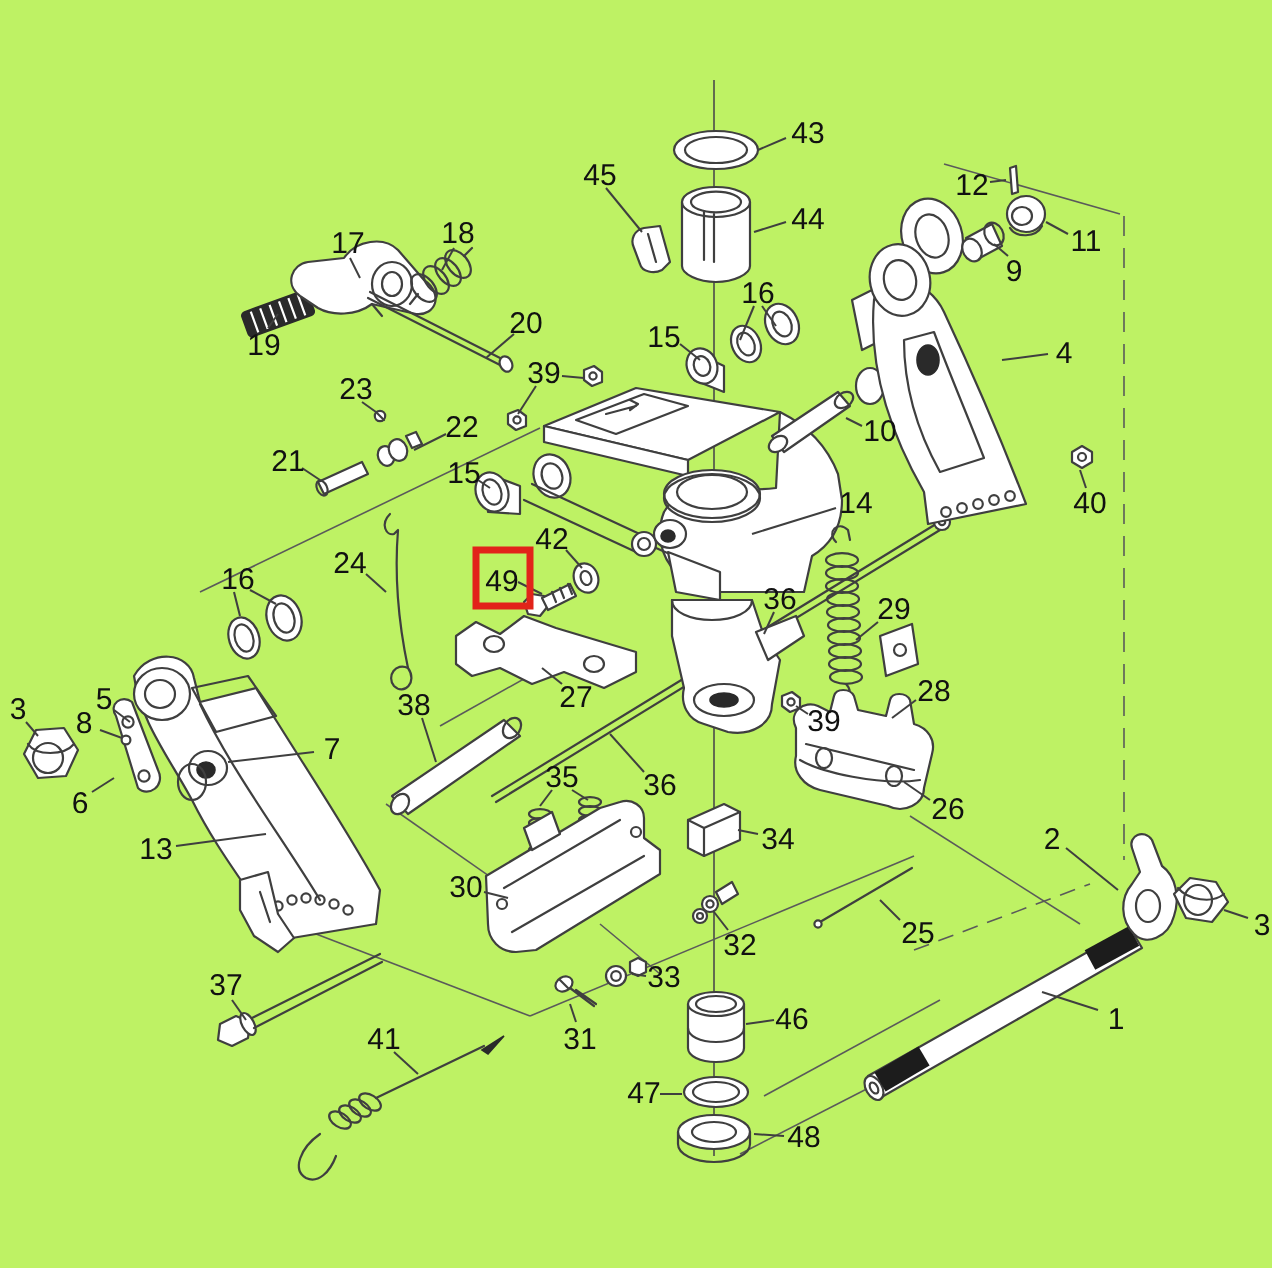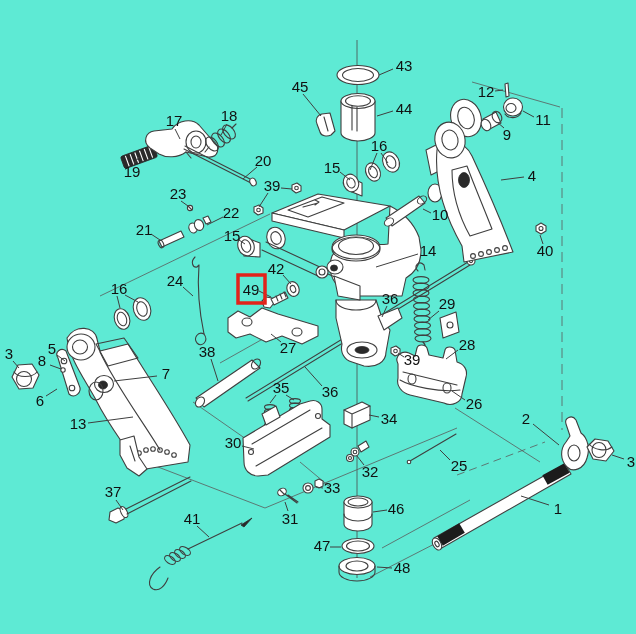--- a/index.html
+++ b/index.html
@@ -1,16 +1,16 @@
 <!DOCTYPE html>
 <html><head>
 <meta charset="utf-8">
 <style>
   html,body{margin:0;padding:0;background:#fff;}
-  #stage{position:relative;width:636px;height:634px;background:#5eead4;overflow:hidden;
+  #stage{position:relative;width:636px;height:634px;background:#bef264;overflow:hidden;
          font-family:"Liberation Sans", sans-serif;}
   svg text{font-family:"Liberation Sans", sans-serif;}
   .ln{stroke:#3f3f3f;fill:none;stroke-width:1.1;stroke-linecap:round;stroke-linejoin:round;}
   .lnf{stroke:#3f3f3f;fill:#ffffff;stroke-width:1.1;stroke-linejoin:round;}
   .thin{stroke:#4a4a4a;fill:none;stroke-width:0.8;}
   .dark{fill:#2a2a2a;stroke:#2a2a2a;stroke-width:0.8;}
   .gl{stroke:#5a5a5a;fill:none;stroke-width:0.8;}
 </style>
 </head>
 <body>

